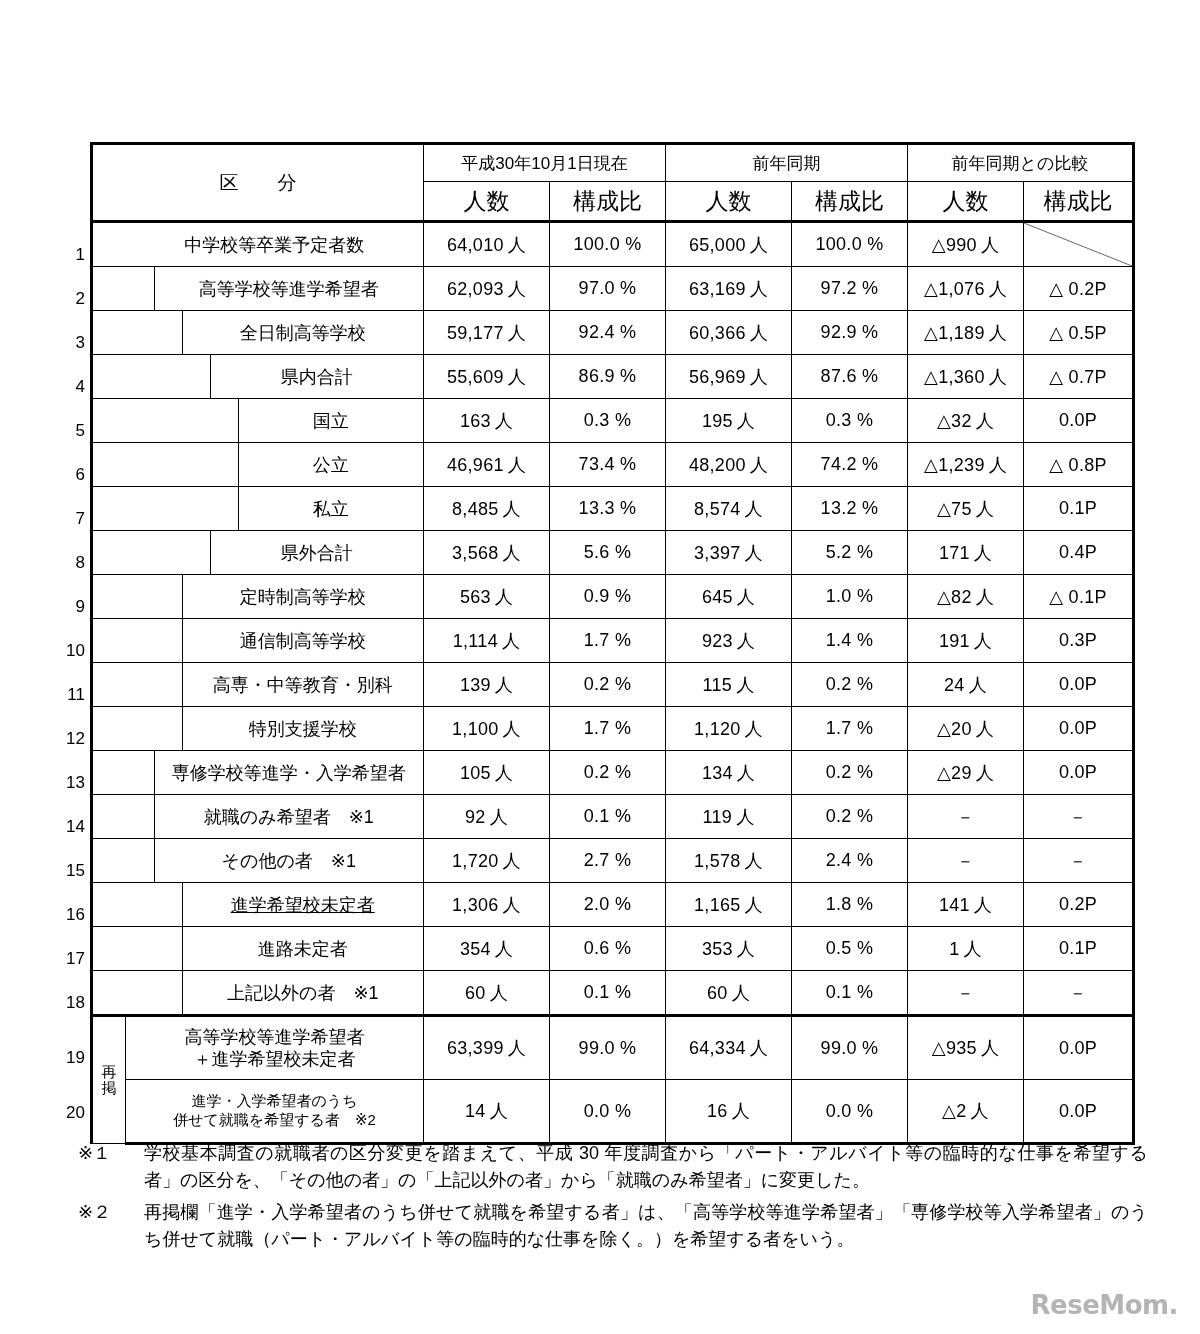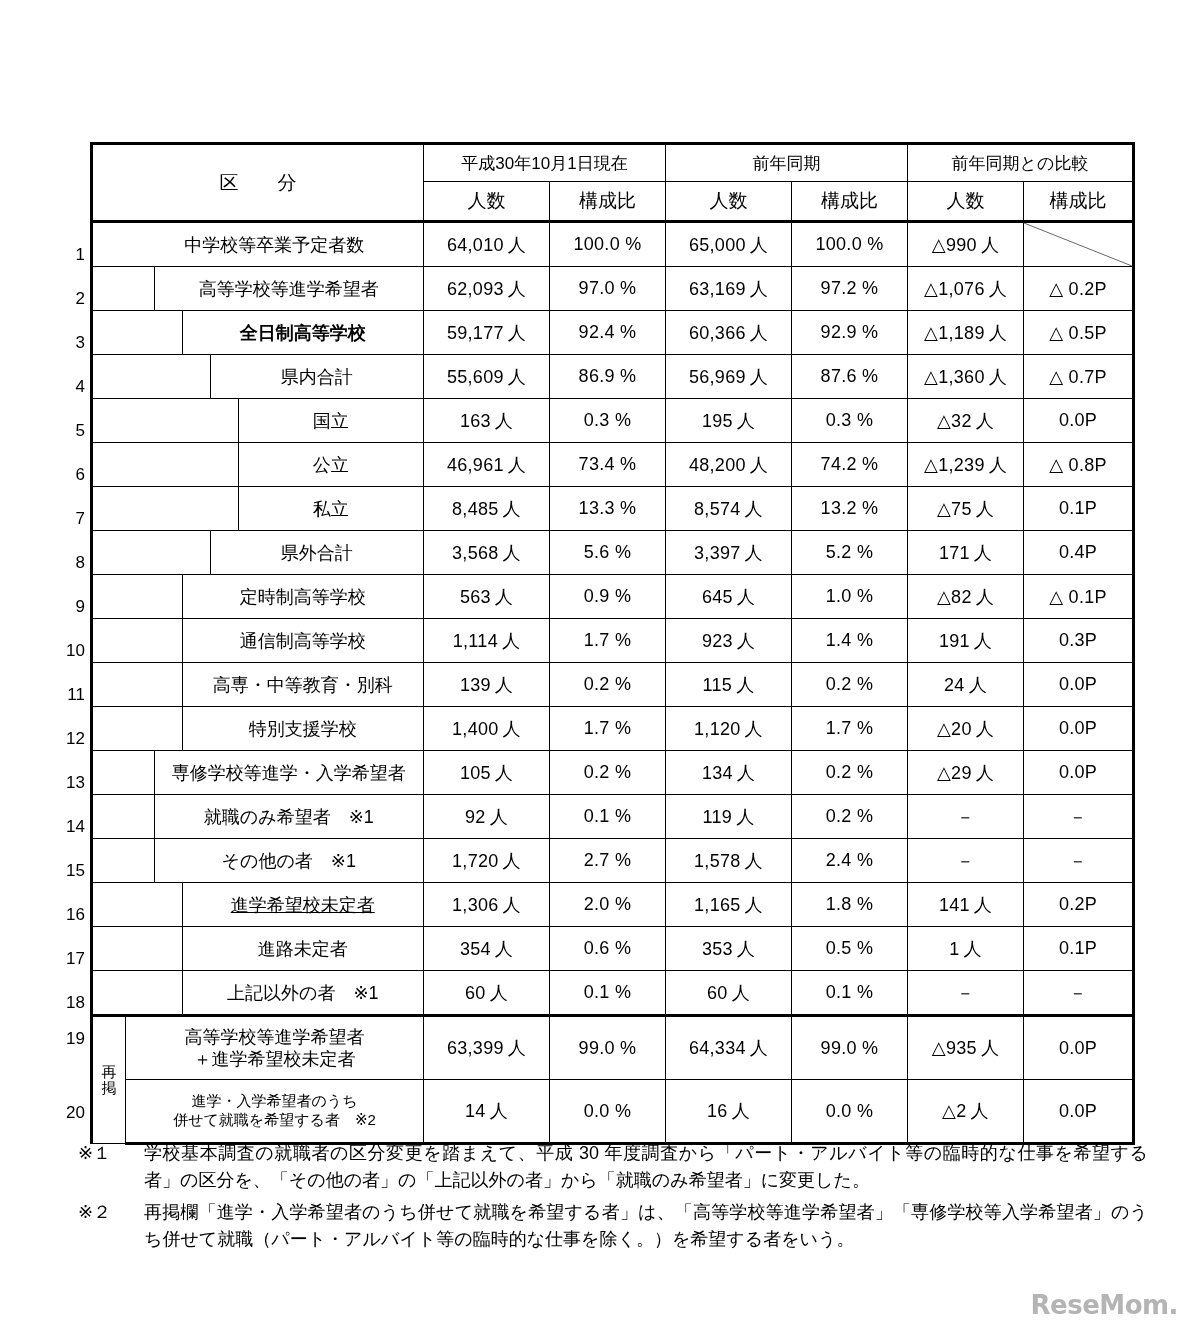--- a/index.html
+++ b/index.html
@@ -62,21 +62,21 @@
     letter-spacing: 10px;
     text-indent: 10px;
     height: 74px;
   }
   .hdr-group {
     height: 36px;
     font-size: 17px;
   }
   .hdr-sub {
     height: 38px;
-    font-size: 19px;
+    font-size: 23px;
   }
 
   
   .thick-top { border-top: 3px solid #000 !important; }
   .thick-bottom { border-bottom: 3px solid #000 !important; }
   .thick-left { border-left: 3px solid #000 !important; }
   .thick-right { border-right: 3px solid #000 !important; }
 
   
   .rownum {
@@ -251,21 +251,21 @@
             <td class="num">97.0 %</td>
             <td class="num"><span>63,169</span><span class="unit">人</span></td>
             <td class="num">97.2 %</td>
             <td class="num"><span>△1,076</span><span class="unit">人</span></td>
             <td class="num thick-right">△ 0.2P</td>
           </tr>
           <tr>
             <td class="thick-left" style="border-right: 0px; position: relative;">
               <span class="rownum">3</span>
             </td>
-            <td class="labelcell" style="border-left: 0px; font-weight: bold;">
+            <td class="labelcell" style="border-left: 0px;">
               <div class="lbl ind2">全日制高等学校</div>
             </td>
             <td class="num"><span>59,177</span><span class="unit">人</span></td>
             <td class="num">92.4 %</td>
             <td class="num"><span>60,366</span><span class="unit">人</span></td>
             <td class="num">92.9 %</td>
             <td class="num"><span>△1,189</span><span class="unit">人</span></td>
             <td class="num thick-right">△ 0.5P</td>
           </tr>
           <tr>
@@ -380,21 +380,21 @@
             <td class="num"><span>24</span><span class="unit">人</span></td>
             <td class="num thick-right">0.0P</td>
           </tr>
           <tr>
             <td class="thick-left" style="border-right: 0px; position: relative; margin-top: 48px;">
               <span class="rownum">12</span>
             </td>
             <td class="labelcell" style="border-left: 0px;">
               <div class="lbl ind2">特別支援学校</div>
             </td>
-            <td class="num"><span>1,400</span><span class="unit">人</span></td>
+            <td class="num"><span>1,100</span><span class="unit">人</span></td>
             <td class="num">1.7 %</td>
             <td class="num"><span>1,120</span><span class="unit">人</span></td>
             <td class="num">1.7 %</td>
             <td class="num"><span>△20</span><span class="unit">人</span></td>
             <td class="num thick-right">0.0P</td>
           </tr>
           <tr>
             <td class="thick-left" style="border-right: 0px; position: relative;">
               <span class="rownum">13</span>
             </td>
@@ -472,21 +472,21 @@
               <div class="lbl ind2">上記以外の者　※1</div>
             </td>
             <td class="num  thick-bottom"><span>60</span><span class="unit">人</span></td>
             <td class="num  thick-bottom">0.1 %</td>
             <td class="num  thick-bottom"><span>60</span><span class="unit">人</span></td>
             <td class="num  thick-bottom">0.1 %</td>
             <td class="num  thick-bottom">－</td>
             <td class="num thick-right thick-bottom">－</td>
           </tr>
           <tr>
-            <td class="saikei thick-left" rowspan="2" style="position: relative;"><span class="vtext">再<br>掲</span><span class="rownum" style="top: 12px;">19</span><span class="rownum" style="top: 86px;">20</span></td>
+            <td class="saikei thick-left" rowspan="2" style="position: relative;"><span class="vtext">再<br>掲</span><span class="rownum" style="top: 31px;">19</span><span class="rownum" style="top: 86px;">20</span></td>
             <td class="labelcell" style="height: 62px;">
               <div class="lbl two-line">
                 <span>高等学校等進学希望者</span>
                 <span>＋進学希望校未定者</span>
               </div>
             </td>
             <td class="num" style="height: 62px;"><span>63,399</span><span class="unit">人</span></td>
             <td class="num" style="height: 62px;">99.0 %</td>
             <td class="num" style="height: 62px;"><span>64,334</span><span class="unit">人</span></td>
             <td class="num" style="height: 62px;">99.0 %</td>

